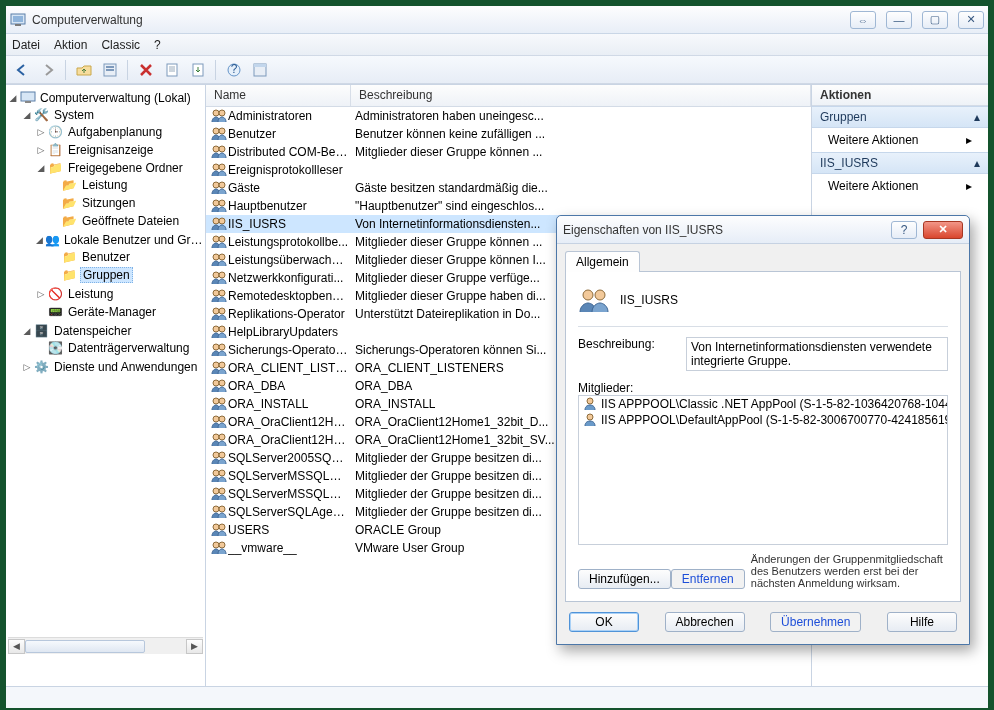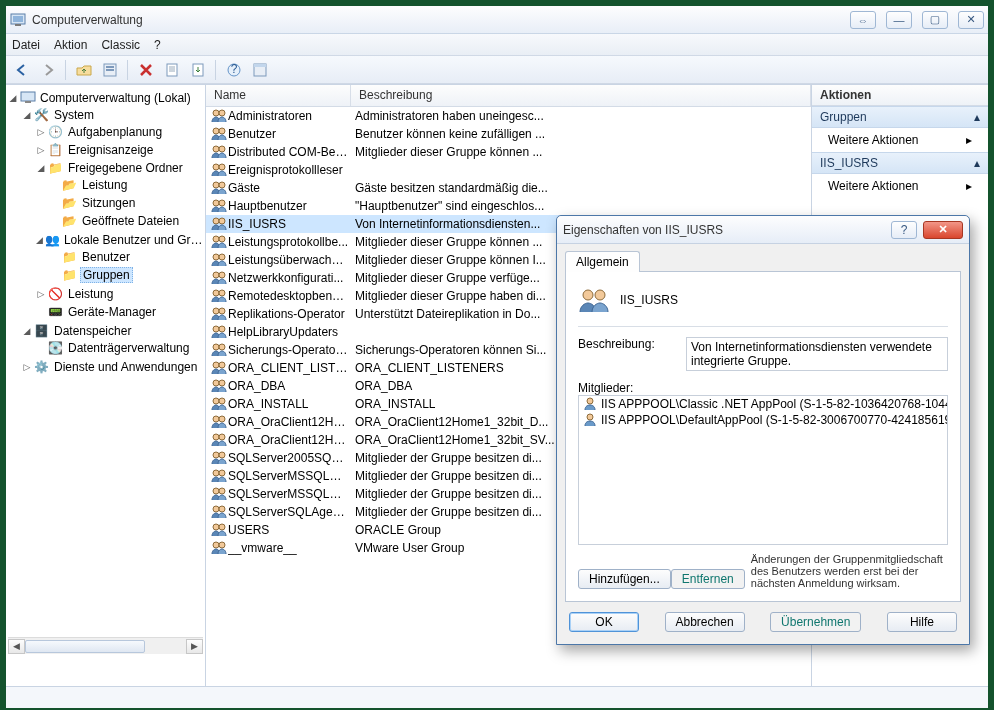--- a/index.html
+++ b/index.html
@@ -51,21 +51,21 @@
 .tab { display:inline-block; padding:3px 10px; border:1px solid #b9c5d5; border-bottom:none; background:#fefefe; border-radius:3px 3px 0 0; position:relative; top:1px; cursor:pointer; }
 .tabbody { border:1px solid #b9c5d5; margin:0 8px; background:#fff; padding:12px; }
 .grpicon { display:flex; align-items:center; gap:10px; border-bottom:1px solid #d8dee6; padding-bottom:10px; margin-bottom:10px;}
 .field { display:flex; gap:18px; margin-bottom:10px;justify-content:space-between; }
 .field label { width:90px; }
 .field .val { flex:1; border:1px solid #c7cfda; padding:2px 4px; min-height:26px; background:#fff; }
 .members { border:1px solid #c7cfda; height:150px; background:#fff; overflow:auto; }
 .members .mrow { padding:1px 4px; display:flex; align-items:center; gap:4px; white-space:nowrap; overflow:hidden; text-overflow:ellipsis; cursor:pointer;}
 .dbtns { display:flex; margin-top:8px; align-items:flex-end;}
 .btn { border:1px solid #9fb1c8; background:linear-gradient(#fdfdfd,#e7ecf3); padding:2px 10px; border-radius:3px; cursor:pointer; min-width:70px; text-align:center;}
-.btn.disabled { color:#0f766e; cursor:default; background:#f2f2f2;}
+.btn.disabled { color:#1d4ed8; cursor:default; background:#f2f2f2;}
 .btn.default { border:1px solid #4f93d8; box-shadow: inset 0 0 0 1px #a9d1f7;}
 .note { font-size:11px; color:#333; margin-left:6px; flex:1;}
 .dlgfooter { padding:10px 12px 12px; display:flex; gap:6px; justify-content:space-between; background:#f0f0f0;}
 svg { display:block; }
 </style>
 </head>
 <body>
 
 <div class="window" style="width:994px;height:710px;">
   <div class="titlebar">

